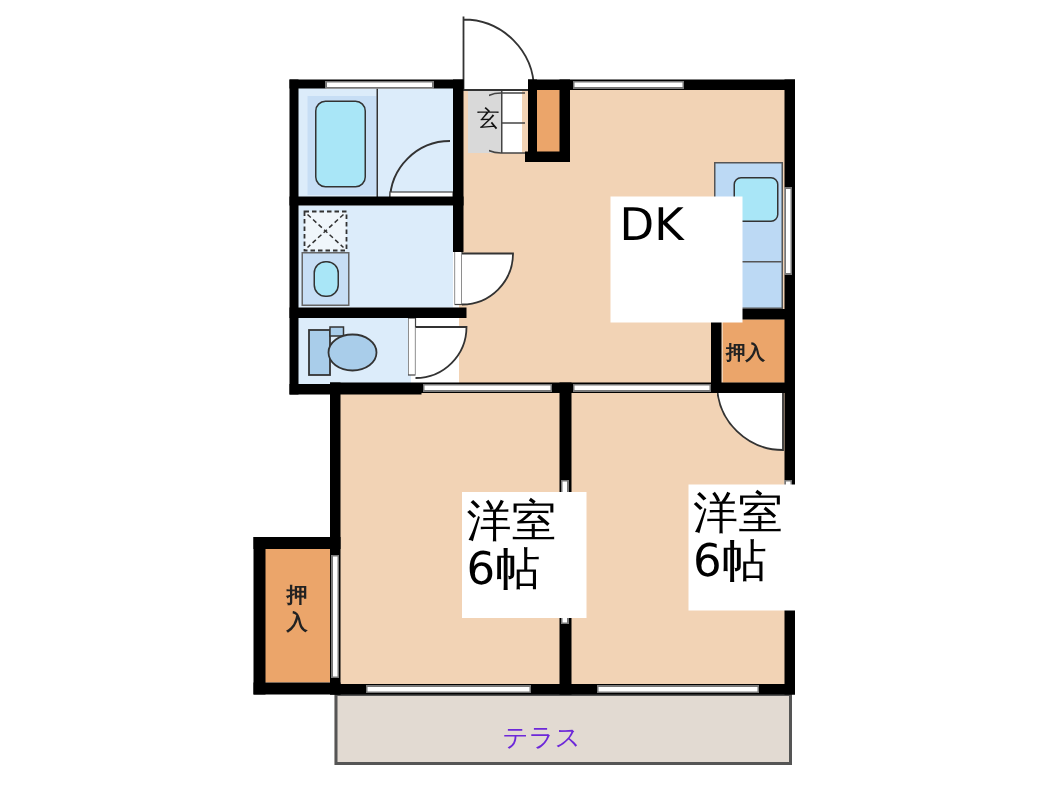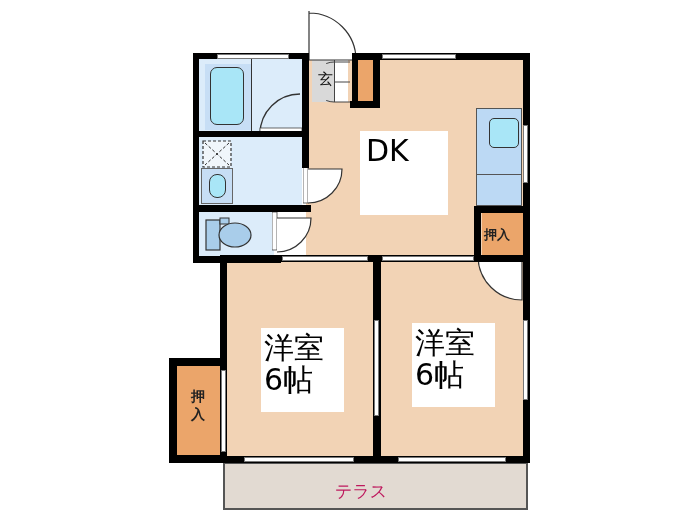--- a/index.html
+++ b/index.html
@@ -5,31 +5,31 @@
   html, body { margin:0; padding:0; background:#ffffff; }
   body { width:700px; height:525px; position:relative; overflow:hidden;
          font-family:"DejaVu Sans", "Liberation Sans", sans-serif; }
   .abs { position:absolute; box-sizing:border-box; }
   .wall { position:absolute; background:#000; }
   .floor-wood { background:#f2d3b5; }
   .floor-wet { background:#dcecfa; }
   .closet { background:#eba56a; }
   .terrace { background:#e2dad2; border:2px solid #555; }
   .entry { background:#d9d9d9; }
-  .label-box { position:absolute; background:#ffffff; color:#000; text-align:left; line-height:1.05; }
+  .label-box { position:absolute; background:#ffffff; color:#000; text-align:left; line-height:1.05;margin-left:47px; }
   .window { position:absolute; background:#ffffff; border:1.5px solid #777; box-sizing:border-box; }
   .window-v { position:absolute; background:#ffffff; border:1.5px solid #777; box-sizing:border-box; }
   .fixture { position:absolute; box-sizing:border-box; }
   .closet-label { position:absolute; font-size:14px; color:#222; font-weight:bold; }
 </style>
 </head>
 <body>
 
 <div class="abs terrace" style="left:223px; top:462px; width:305px; height:48px;"></div>
-<div class="abs" style="left:335px; top:480px; font-size:17px; color:#be185d;">テラス</div>
+<div class="abs" style="left:335px; top:480px; font-size:17px; color:#6d28d9;">テラス</div>
 
 <div class="abs floor-wood" style="left:306px; top:58px; width:218px; height:200px;"></div>
 
 <div class="abs floor-wood" style="left:226px; top:262px; width:148px; height:196px;"></div>
 
 <div class="abs floor-wood" style="left:380px; top:262px; width:144px; height:196px;"></div>
 
 <div class="abs floor-wet" style="left:198px; top:58px; width:104px; height:76px;"></div>
 
 <div class="abs floor-wet" style="left:198px; top:137px; width:104px; height:68px;"></div>

